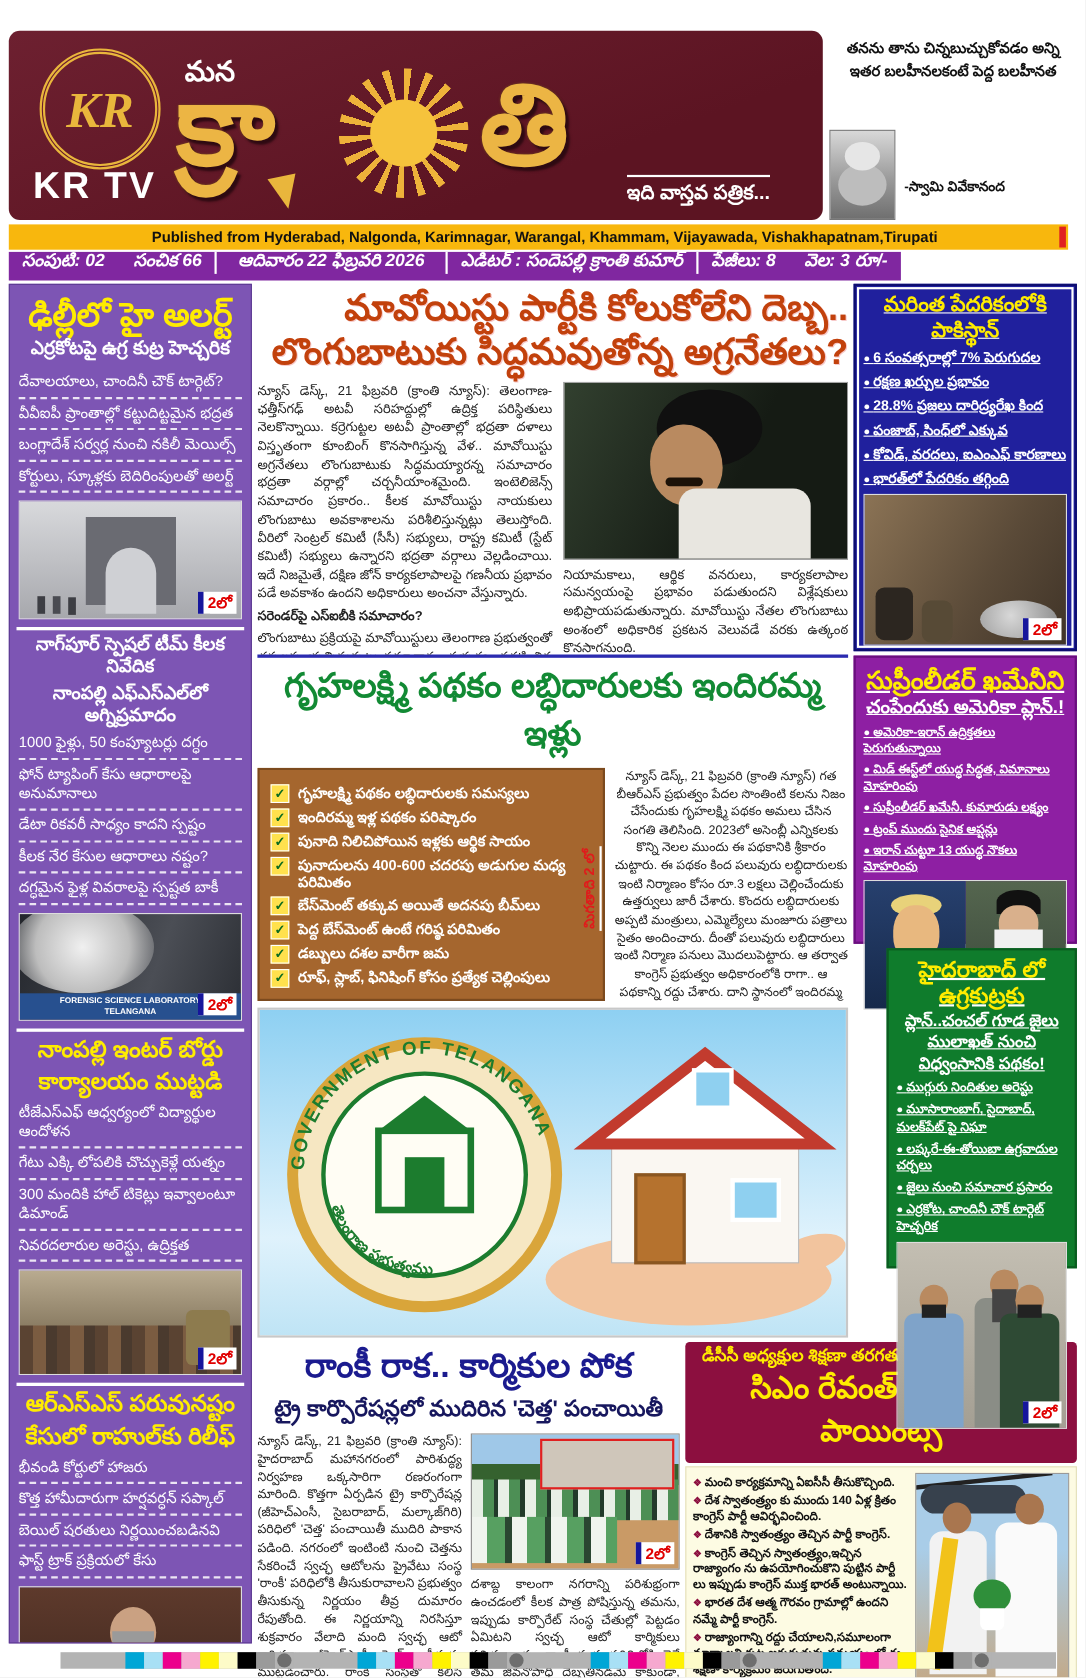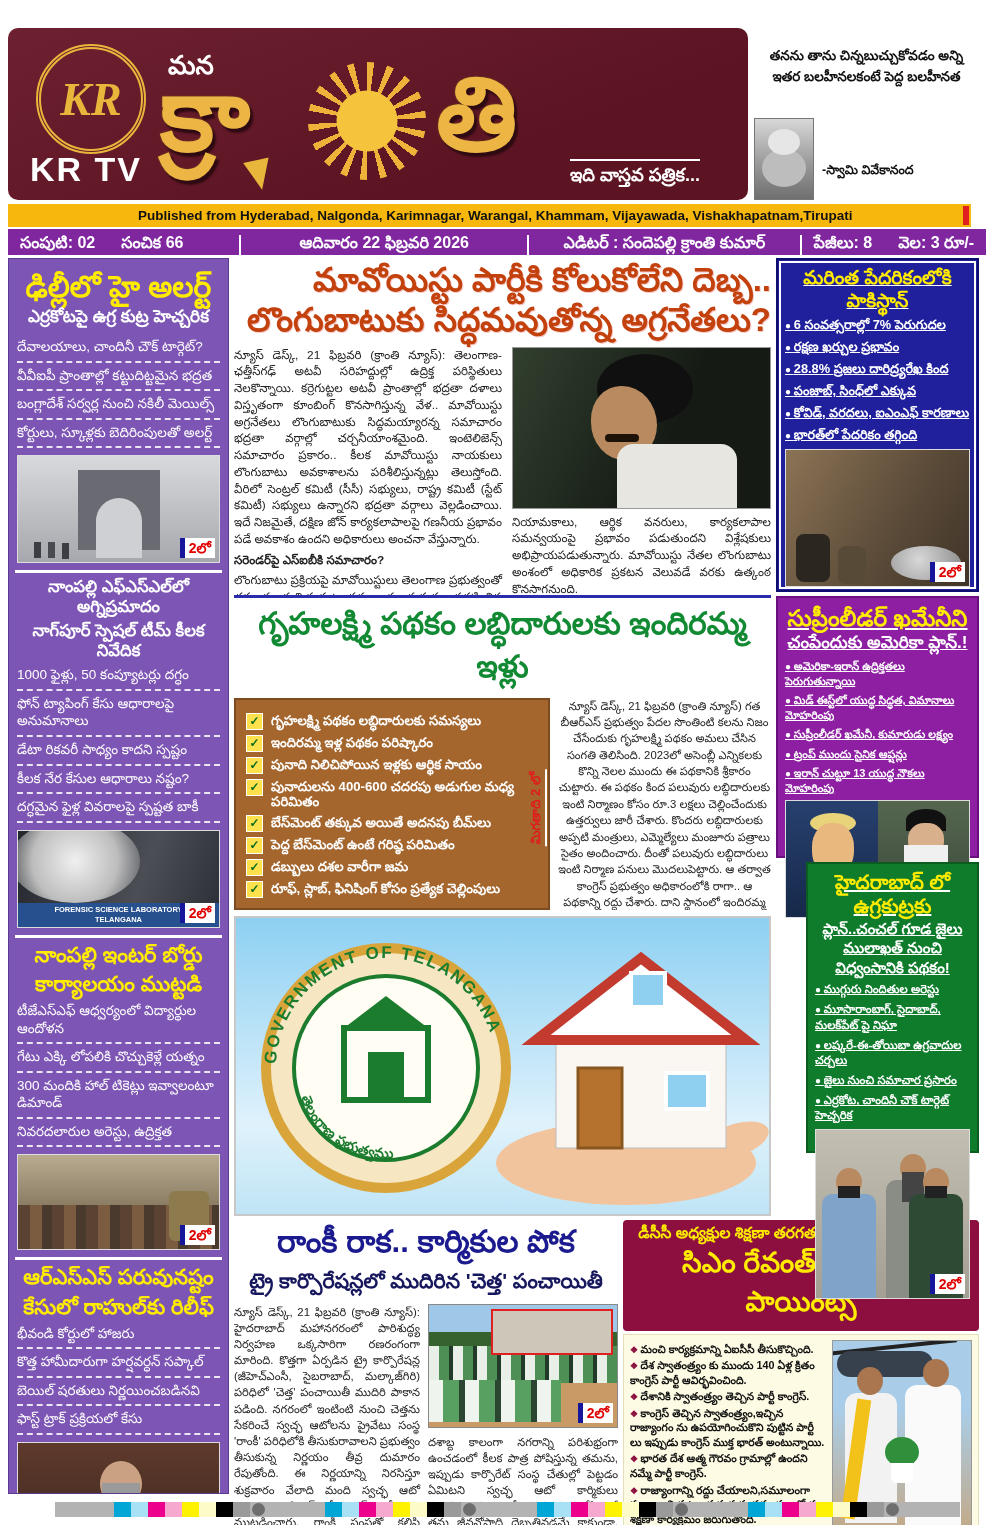--- a/index.html
+++ b/index.html
@@ -22,34 +22,34 @@
   .sun{position:absolute;left:300px;top:34px;width:118px;height:118px;border-radius:50%;
        background:radial-gradient(circle,#f6c33c 0 36%,rgba(246,195,60,0) 37%),
        repeating-conic-gradient(#eeb23a 0 7deg,rgba(0,0,0,0) 7deg 20deg);}
   .nib{position:absolute;left:238px;top:132px;width:0;height:0;border-left:13px solid transparent;
        border-right:13px solid transparent;border-top:30px solid #e9b63c;transform:rotate(-12deg);}
   .tagline{position:absolute;right:48px;bottom:10px;color:#fff;font-size:18px;font-weight:bold;
            border-top:2px solid #fff;padding-top:4px;}
   .mast-right{position:relative;width:225px;height:172px;}
   .netimata{background:#0c8a12;color:#fff;font-size:27px;font-weight:bold;text-align:center;
             padding:3px 0;border-radius:3px;}
-  .quote{color:#111;font-size:13.5px;font-weight:bold;text-align:center;line-height:1.55;margin-top:18px;}
+  .quote{color:#111;font-size:13.5px;font-weight:bold;text-align:center;line-height:1.55;margin-top:6px;}
   .viv-row{position:absolute;left:0;bottom:0;width:100%;display:flex;align-items:flex-end;gap:8px;}
   .viv{width:58px;height:80px;border:1px solid #777;
        background:linear-gradient(#d8d8d8,#9a9a9a 55%,#6f6f6f);position:relative;}
   .viv:before{content:"";position:absolute;left:13px;top:10px;width:32px;height:26px;border-radius:50%;
        background:#e6e6e6;box-shadow:0 26px 0 6px #bdbdbd;}
   .viv-author{font-size:12.5px;color:#111;font-weight:bold;padding-bottom:20px;}
   
   .pubbar{position:absolute;left:8px;top:204px;width:963px;height:23px;background:#f8b70d;
           color:#111;font-size:13.5px;font-weight:bold;display:flex;align-items:center;
           padding-left:130px;box-sizing:border-box;}
   .pubbar:after{content:"";position:absolute;right:2px;top:2px;width:6px;height:19px;background:#e02020;}
-  .infobar{position:absolute;left:8px;top:229px;width:978px;height:26px;background:#8027a0;
-           color:#fff;font-weight:bold;font-size:16px;display:flex;align-items:flex-end;}
+  .infobar{position:absolute;left:8px;top:229px;width:811px;height:26px;background:#8027a0;
+           color:#fff;font-weight:bold;font-size:16px;display:flex;align-items:flex-start;font-style:italic;}
   .infobar .seg{padding:0 12px;border-right:2px solid #fff;height:20px;display:flex;
                 align-items:center;gap:26px;white-space:nowrap;}
   .infobar .seg:last-child{border-right:none;}
   
   .bodygrid{position:absolute;left:8px;top:258px;width:971px;height:1236px;display:flex;gap:5px;}
   .leftcol{width:221px;background:#7d55b4;border:1px solid #5d3a92;box-sizing:border-box;
            padding:6px 8px;overflow:hidden;color:#fff;}
   .mainarea{width:745px;display:flex;flex-direction:column;}
   .toprow{display:flex;gap:5px;}
   .centercol{width:537px;}
@@ -239,22 +239,22 @@
         <div class="la-pt">కోర్టులు, స్కూళ్లకు బెదిరింపులతో అలర్ట్</div>
         <div class="la-img img-gate">
           <div class="arch"></div>
             <div class="fig"></div>
           <div class="pref">2లో</div>
         </div>
       </div>
       <hr class="hr-w">
 
       <div>
+        <div class="la-title white">నాగ్‌పూర్ స్పెషల్ టీమ్ కీలక నివేదిక</div>
         <div class="la-title white">నాంపల్లి ఎఫ్ఎస్ఎల్‌లో అగ్నిప్రమాదం</div>
-        <div class="la-title white">నాగ్‌పూర్ స్పెషల్ టీమ్ కీలక నివేదిక</div>
         <div class="la-pt">1000 ఫైళ్లు, 50 కంప్యూటర్లు దగ్ధం</div>
         <div class="la-pt">ఫోన్ ట్యాపింగ్ కేసు ఆధారాలపై అనుమానాలు</div>
         <div class="la-pt">డేటా రికవరీ సాధ్యం కాదని స్పష్టం</div>
         <div class="la-pt">కీలక నేర కేసుల ఆధారాలు నష్టం?</div>
         <div class="la-pt">దగ్ధమైన ఫైళ్ల వివరాలపై స్పష్టత బాకీ</div>
         <div class="la-img img-fsl">
           <div class="smoke"></div>
           <div class="sign">
             <span>FORENSIC SCIENCE LABORATORY</span><br>
             <span>TELANGANA</span>

